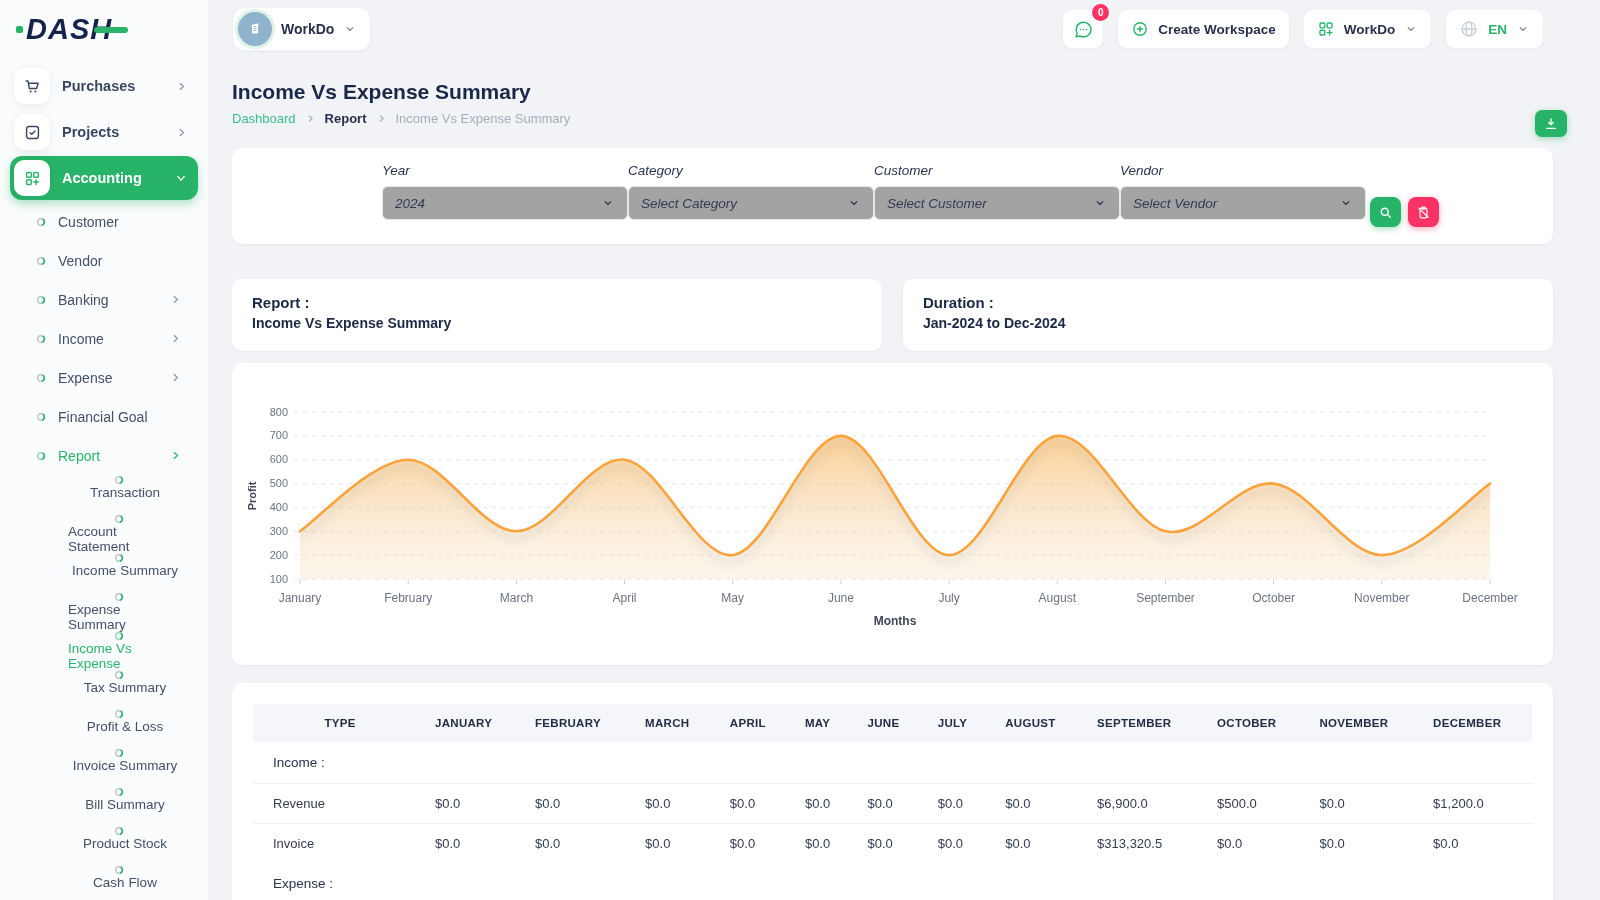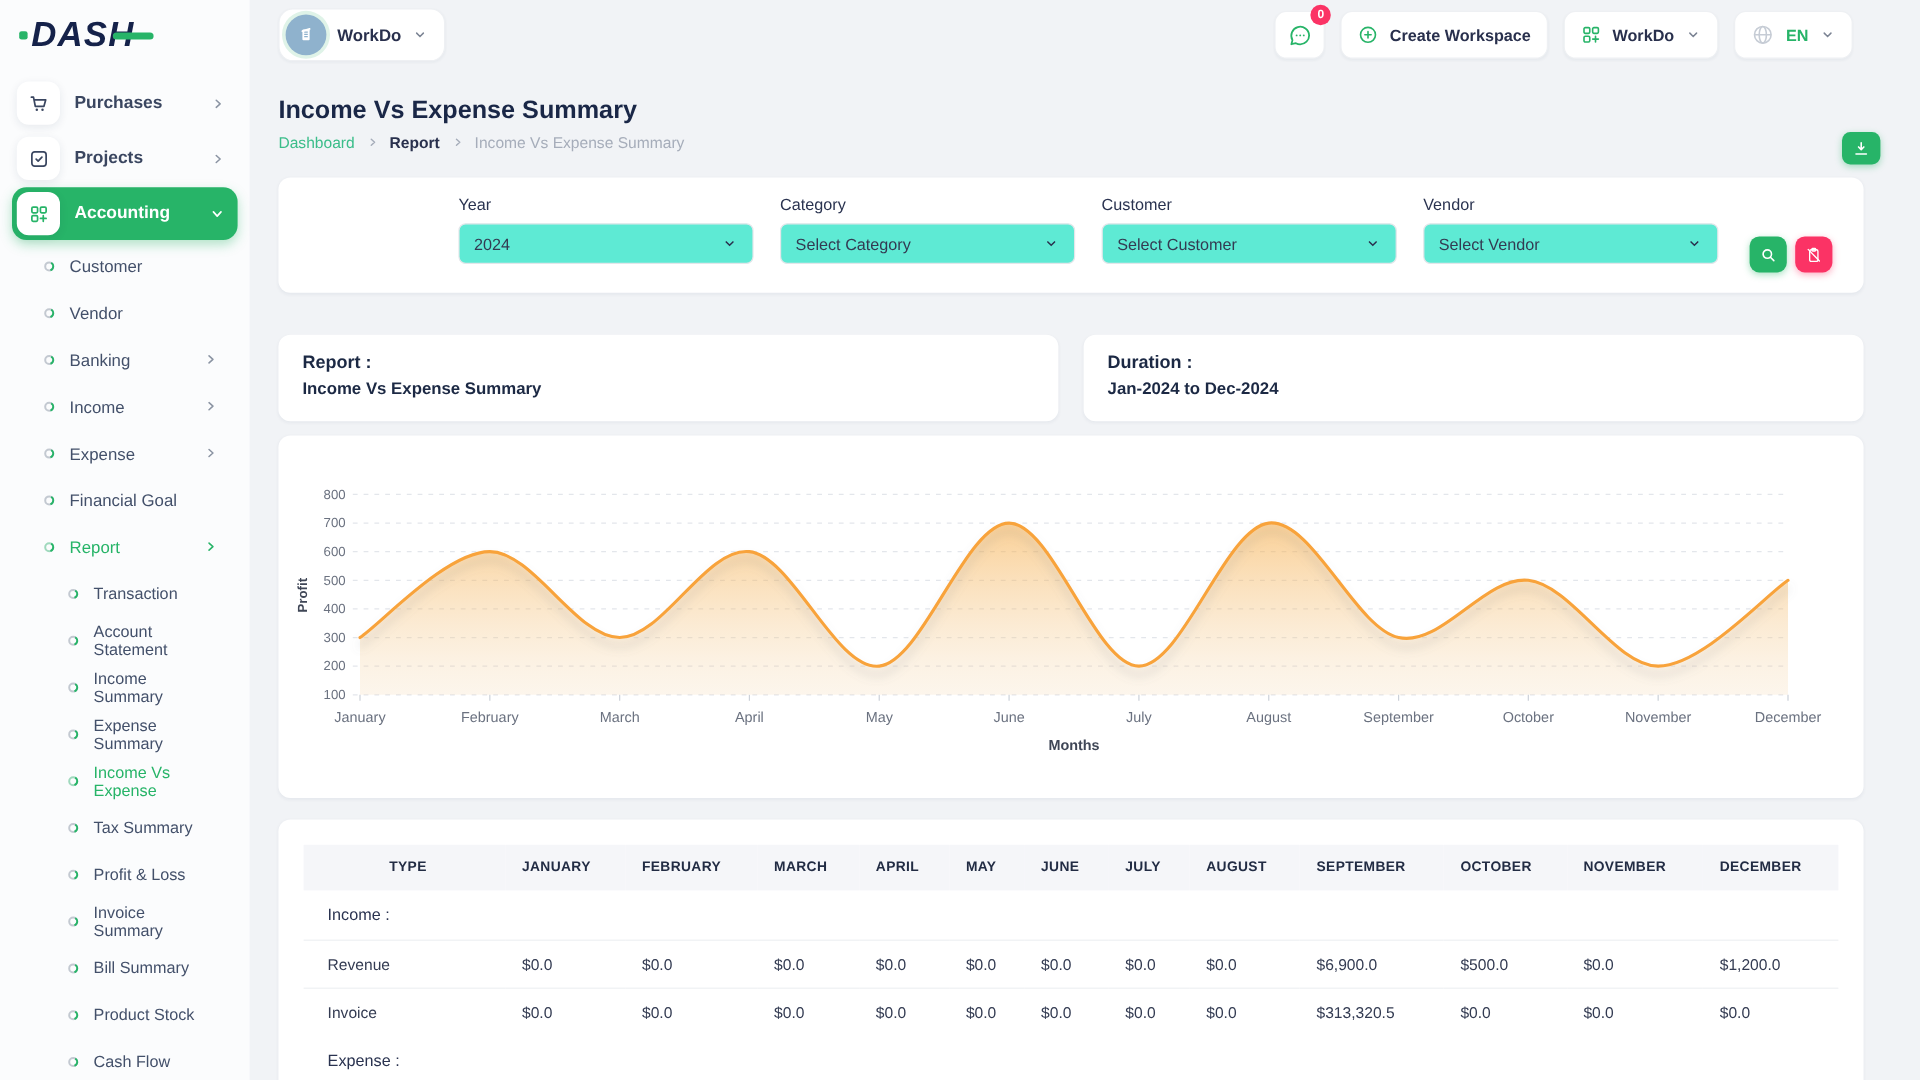--- a/index.html
+++ b/index.html
@@ -21,21 +21,21 @@
   .nav-item .lbl{flex:1;margin-left:12px;font-size:14.5px;font-weight:700;color:#3a4660;}
   .nav-item .chev{color:#8b94a3;display:flex;}
   .nav-item.active{background:#27b468;box-shadow:0 4px 10px rgba(39,180,104,.35);}
   .nav-item.active .lbl{color:#fff;}
   .nav-item.active .chev{color:#fff;}
   .nav-item.active .icon-box{color:#27b468;}
   .sub-item{display:flex;align-items:center;height:39px;padding-left:26px;padding-right:16px;cursor:pointer;}
   .sub-item .bullet{display:flex;}
   .sub-item .lbl{flex:1;margin-left:12px;font-size:14px;font-weight:500;color:#43506a;}
   .sub-item .chev{color:#8b94a3;display:flex;}
-  .sub-item.lvl3{padding-left:46px;}
+  .sub-item.lvl3{padding-left:46px;flex-direction:column;}
   .sub-item.lvl3 .lbl{font-size:13.5px;}
   .sub-item.active .lbl{color:#27b468;}
 
   
   .header{position:absolute;left:208px;top:0;right:0;height:58px;display:flex;align-items:center;padding:0 56px 0 24px;}
   .pill{background:#fff;border:1px solid #eef0f3;border-radius:10px;height:40px;display:flex;align-items:center;gap:9px;
       padding:0 13px;box-shadow:0 1px 2px rgba(25,39,80,.04);cursor:pointer;}
   .ws-pill{height:44px;border-radius:12px;padding:0 13px 0 5px;}
   .avatar{width:34px;height:34px;border-radius:50%;background:#8fb2cd;display:flex;align-items:center;justify-content:center;
       box-shadow:0 0 0 3px #dff3e8;}
@@ -56,25 +56,25 @@
   .breadcrumb .bc-link{color:#3bbd8a;cursor:pointer;}
   .breadcrumb .bc-mid{color:#29304d;font-weight:600;cursor:pointer;}
   .breadcrumb .bc-cur{color:#a6adba;}
   .breadcrumb .sep{color:#a6adba;display:flex;}
   .dl-btn{position:absolute;right:-14px;top:30px;width:32px;height:27px;border-radius:7px;background:#27b468;border:none;
       display:flex;align-items:center;justify-content:center;cursor:pointer;box-shadow:0 2px 6px rgba(39,180,104,.4);}
 
   .card{background:#fff;border-radius:10px;box-shadow:0 1px 3px rgba(25,39,80,.05);}
 
   
-  .filter-card{margin-top:22px;height:96px;padding:15px 20px;display:flex;gap:22px;}
+  .filter-card{margin-top:22px;height:96px;padding:15px 20px;display:flex;font-style:italic;}
   .f-group{width:246px;}
   .f-group:first-child{margin-left:130px;}
   .f-label{font-size:13.5px;color:#2a3350;margin-bottom:8px;}
-  .f-select{height:34px;border:1px solid #e3e6ea;border-radius:6px;background:#5eead4;display:flex;align-items:center;
+  .f-select{height:34px;border:1px solid #e3e6ea;border-radius:6px;background:#a3a3a3;display:flex;align-items:center;
       padding:0 12px;font-size:13.5px;color:#333b52;cursor:pointer;}
   .f-select .val{flex:1;}
   .f-actions{display:flex;gap:7px;align-items:flex-end;padding-bottom:2px;margin-left:4px;}
   .sq-btn{width:31px;height:30px;border:none;border-radius:8px;display:flex;align-items:center;justify-content:center;cursor:pointer;}
   .sq-btn.green{background:#27b468;box-shadow:0 2px 6px rgba(39,180,104,.4);}
   .sq-btn.pink{background:#fb3365;box-shadow:0 2px 6px rgba(251,51,101,.4);}
 
   
   .summary-row{display:flex;gap:21px;margin-top:35px;}
   .summary-card{flex:1;height:72px;padding:15px 20px;}

